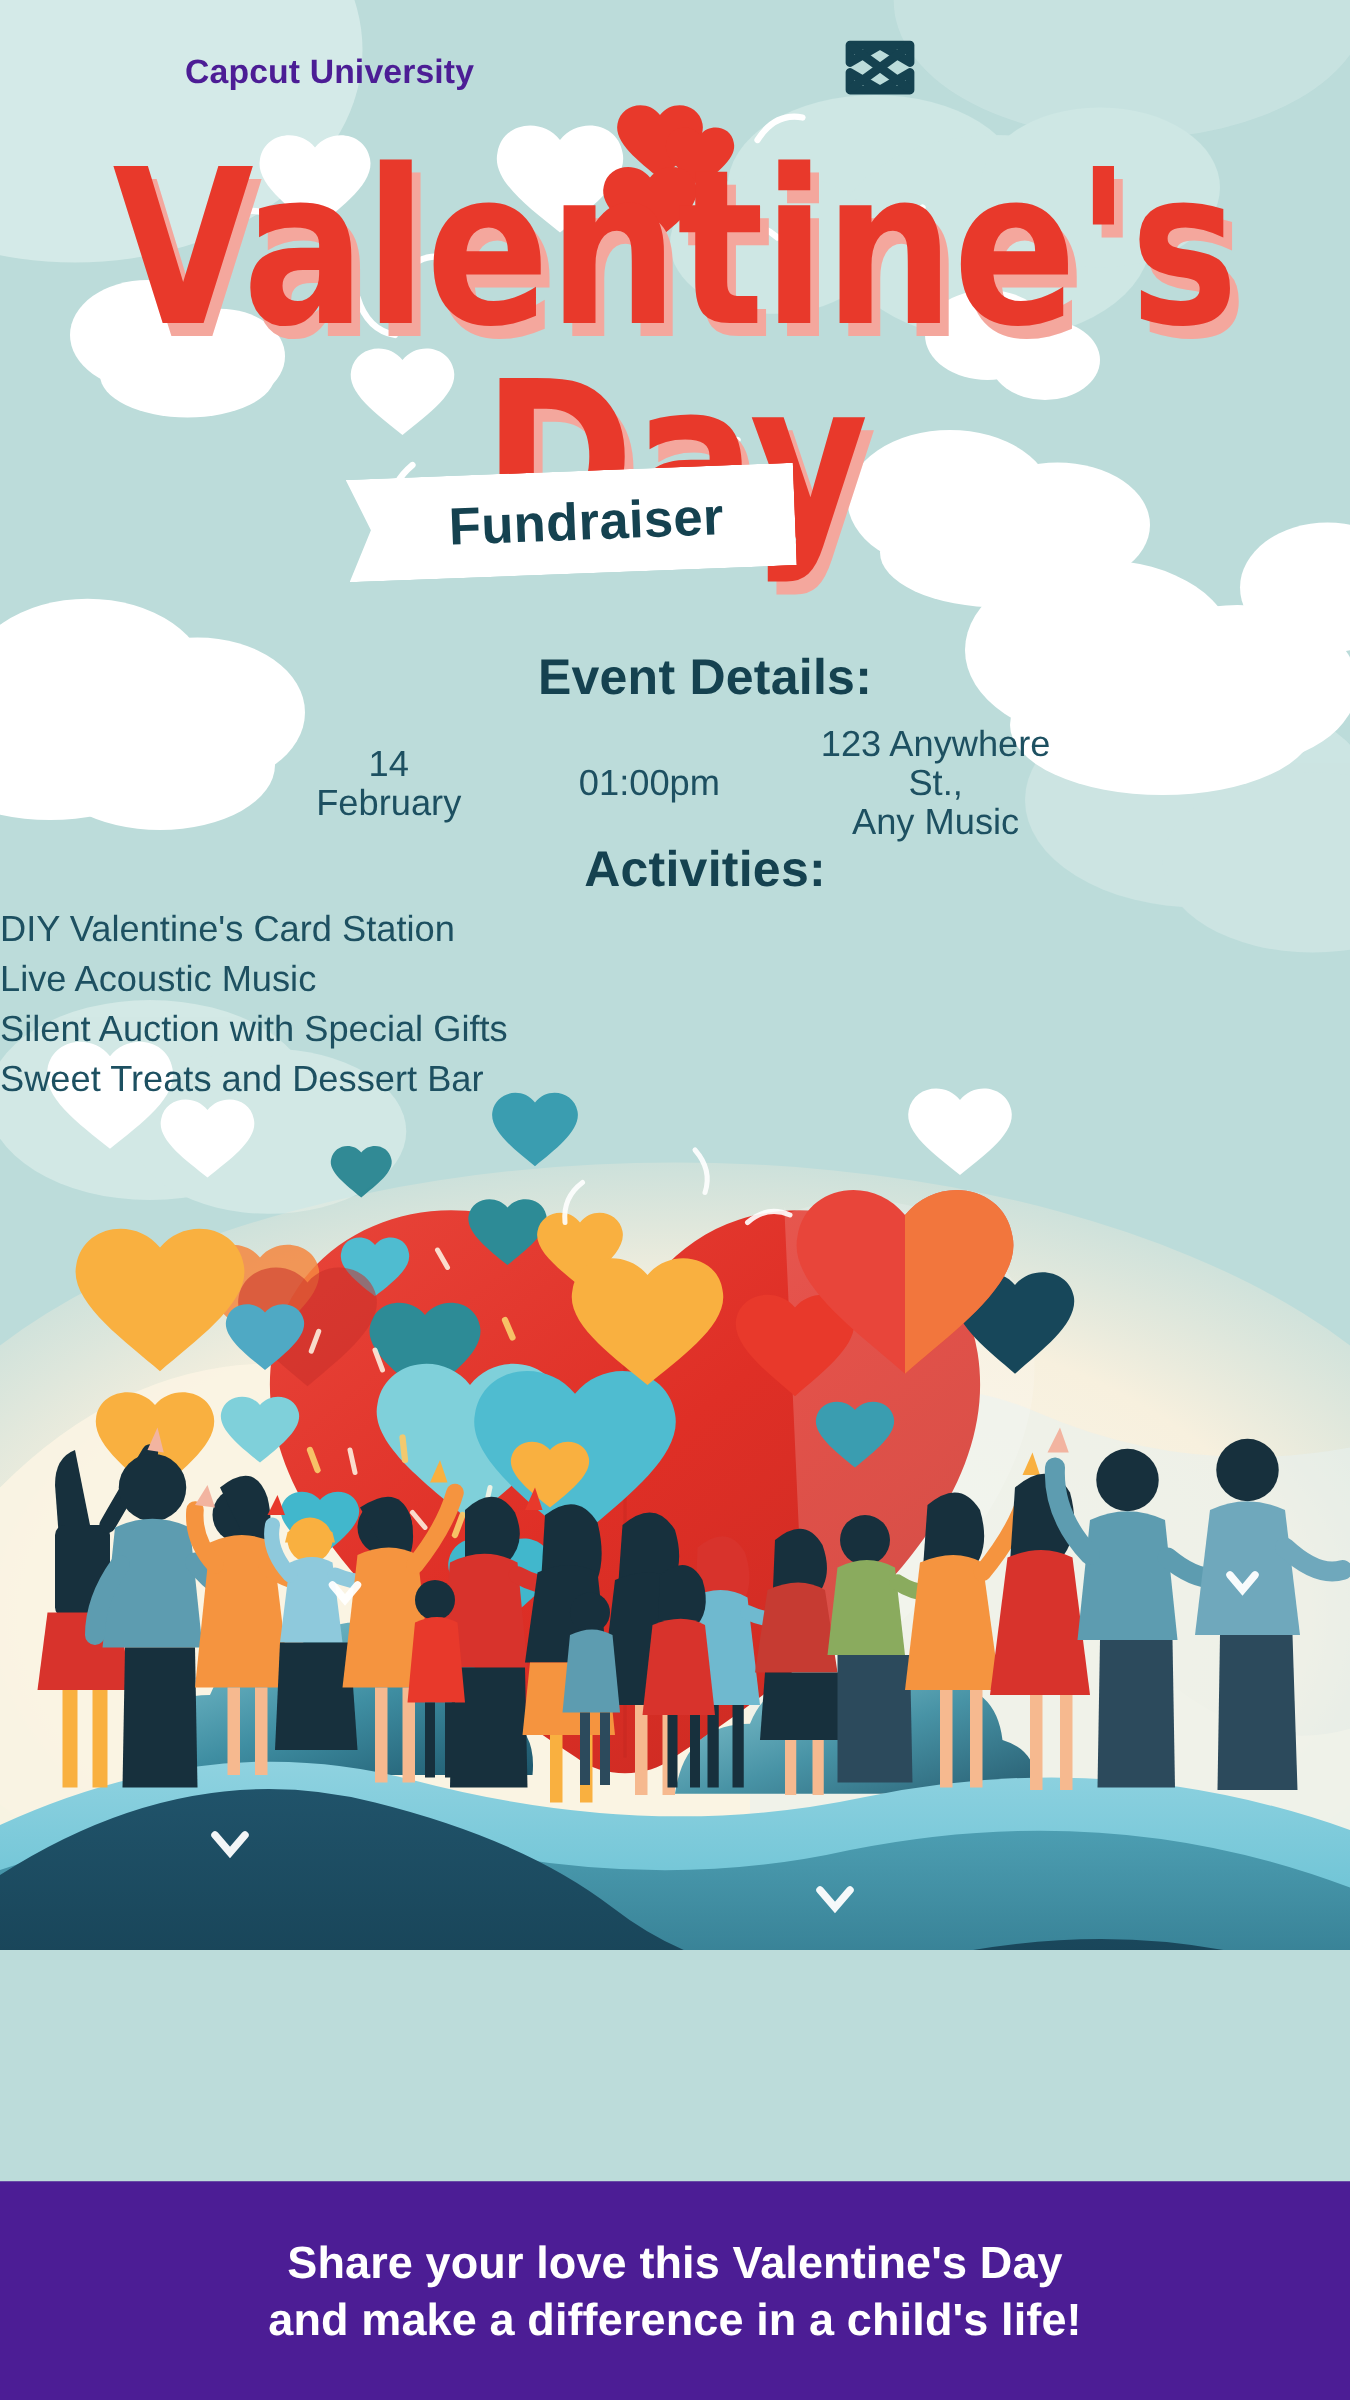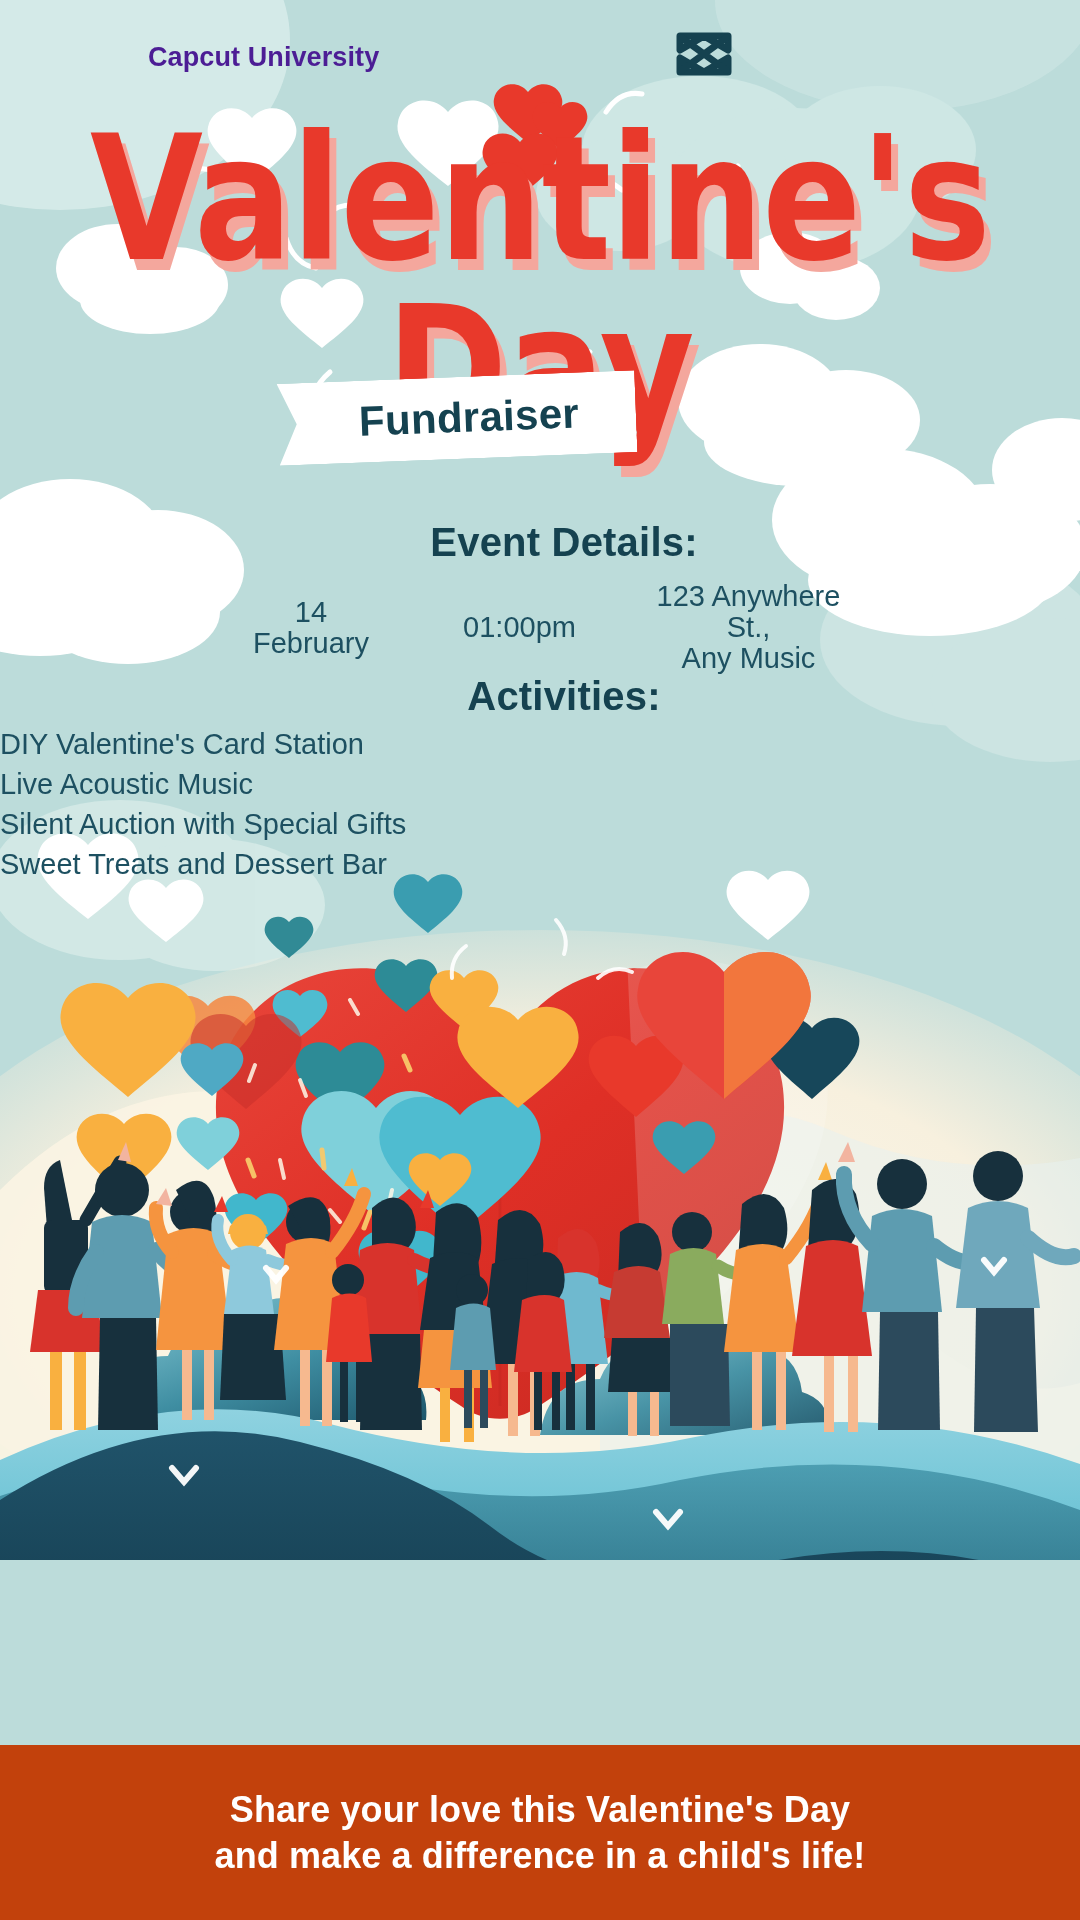--- a/index.html
+++ b/index.html
@@ -88,21 +88,21 @@
     text-align:left; color:#1d5061; font-size:29px; line-height:1.38;
   }
   #activities-list div { white-space:nowrap; }
 
   
   #illustration { position:absolute; left:0; top:860px; width:1080px; height:700px; z-index:20; }
 
   
   #footer-band {
     position:absolute; left:0; bottom:0; width:1080px; height:175px;
-    background:#c2410c; z-index:45;
+    background:#4c1d95; z-index:45;
     display:flex; align-items:center; justify-content:center;
   }
   #footer-text {
     text-align:center; color:#ffffff; font-weight:bold;
     font-size:36px; line-height:1.26; letter-spacing:.1px;
   }
   #footer-text div { white-space:nowrap; }
 </style>
 </head>
 <body>

